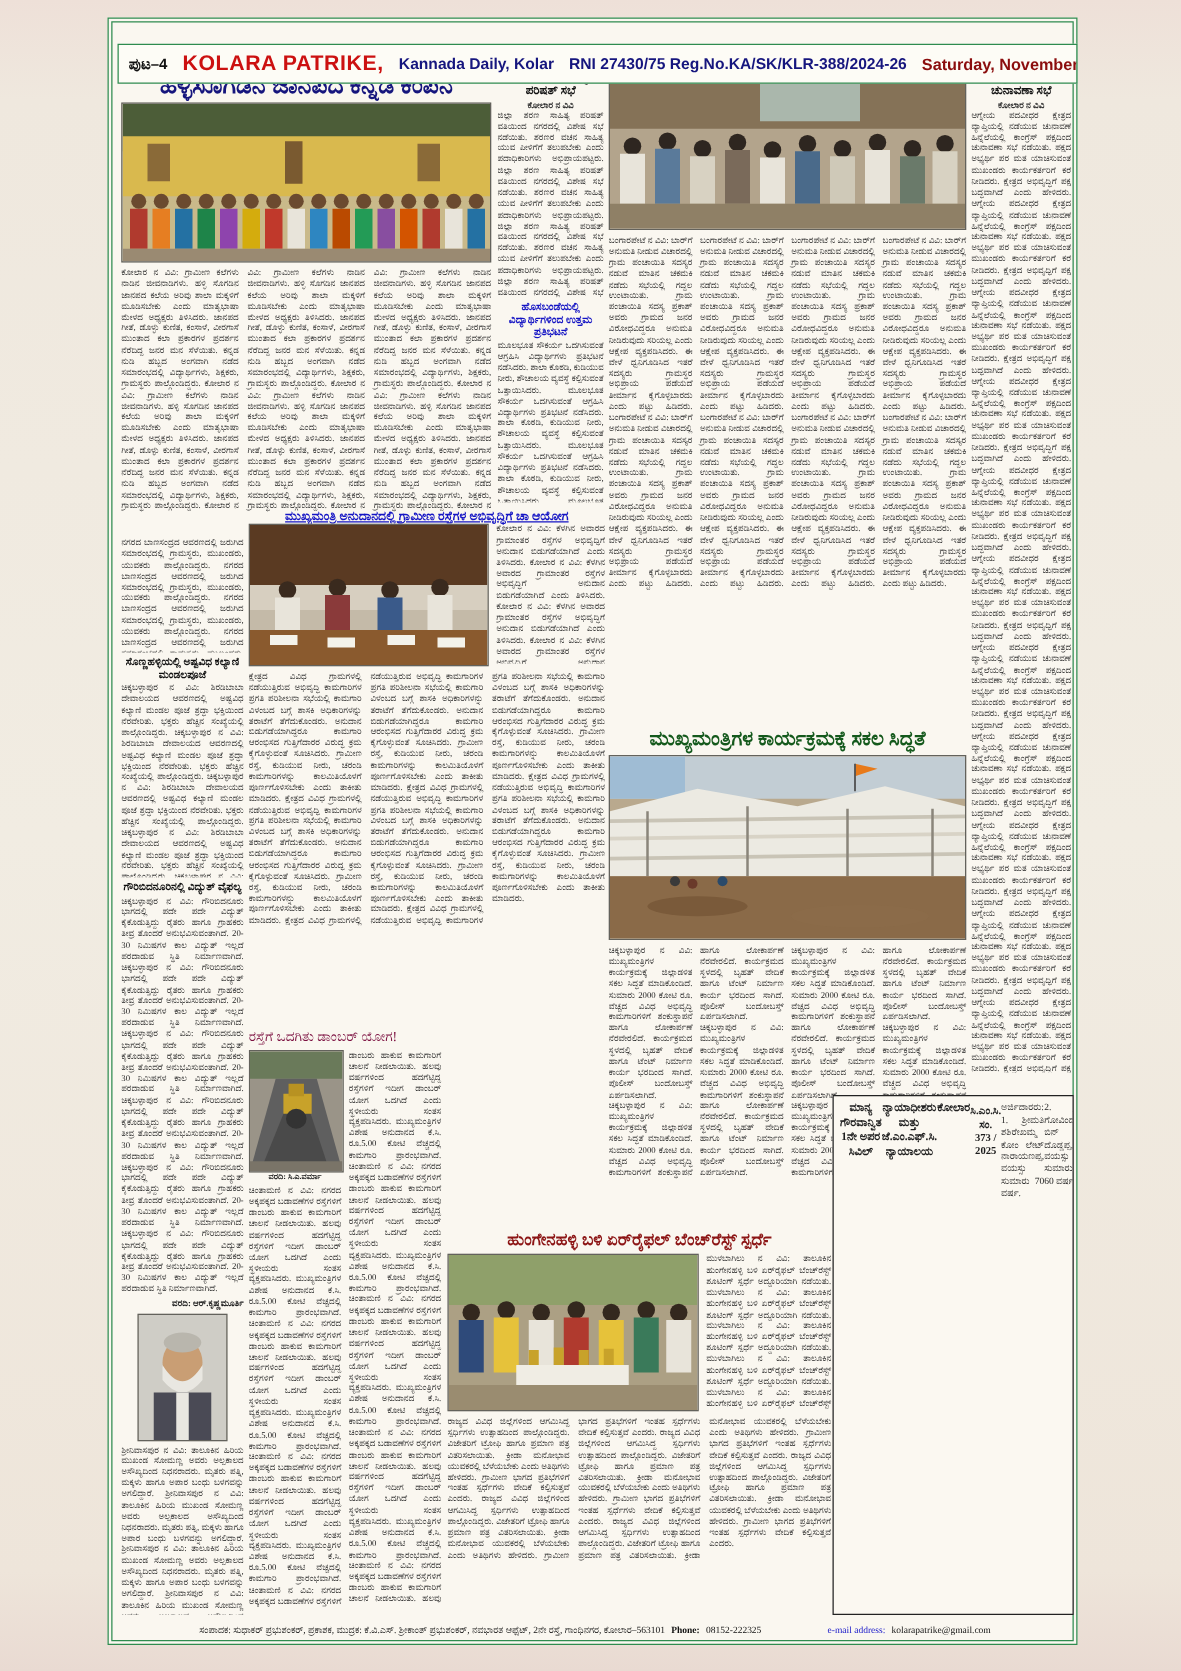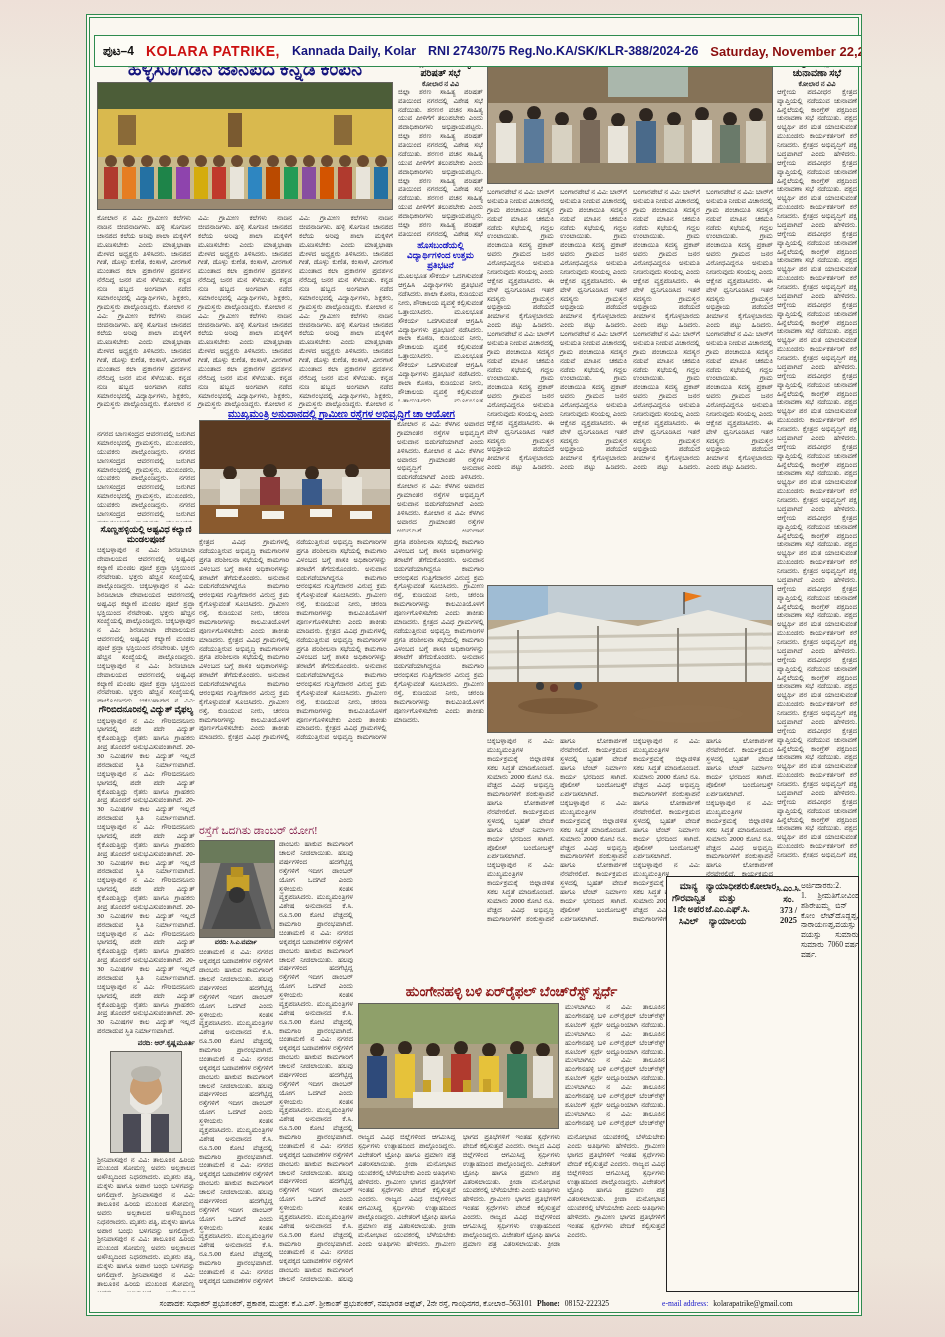--- a/index.html
+++ b/index.html
@@ -9,21 +9,21 @@
         font-family:"Liberation Serif", serif;color:#1d1d1d;}
   .sheet{position:absolute;left:86px;top:14px;width:774px;height:1300px;background:#faf7f0;
          border:1px solid #2e8b4f;}
   .sheet::before{content:'';position:absolute;inset:2px;border:1px solid #2e8b4f;pointer-events:none;}
 
   
   .masthead{position:absolute;left:94px;top:35px;width:750px;height:30px;border:1.5px solid #2e8b4f;
             background:#fdfcf6;display:flex;align-items:center;gap:12px;padding:0 8px;
             font-family:"Liberation Sans", sans-serif;white-space:nowrap;overflow:hidden;z-index:5;}
   .mh-page{font-size:12px;font-weight:bold;color:#111;}
-  .mh-title{font-size:14px;font-weight:bold;color:#cc1111;letter-spacing:.5px;}
+  .mh-title{font-size:17px;font-weight:bold;color:#cc1111;letter-spacing:.5px;}
   .mh-sub{font-size:12.5px;color:#16167e;font-weight:bold;}
   .mh-reg{font-size:12.5px;color:#16167e;font-weight:bold;}
   .mh-date{font-size:13px;color:#8b0d0d;font-weight:bold;margin-left:auto;}
 
   .abs{position:absolute;}
   .body{font-size:7px;line-height:1.27;text-align:justify;color:#232323;overflow:hidden;}
   .cols2{columns:2;column-gap:6px;}
   .cols3{columns:3;column-gap:7px;}
   .cols4{columns:4;column-gap:6px;}
   .photo{border:1px solid #63625c;background:#d8d4c8;overflow:hidden;}
@@ -191,20 +191,21 @@
           <rect x="110" y="88" width="22" height="8" fill="#f4f2ea"></rect>
           <rect x="150" y="90" width="22" height="8" fill="#f4f2ea"></rect>
         </svg>
       </div>
       <div class="body" style="width:87px;height:112px;">ಕೋಲಾರ ನ ವಿವಿ: ಕೆಳಗಿನ ಅವಾರದ ಗ್ರಾಮಾಂತರ ರಸ್ತೆಗಳ ಅಭಿವೃದ್ಧಿಗೆ ಅನುದಾನ ಬಿಡುಗಡೆಯಾಗಿದೆ ಎಂದು ತಿಳಿಸಿದರು. ಕೋಲಾರ ನ ವಿವಿ: ಕೆಳಗಿನ ಅವಾರದ ಗ್ರಾಮಾಂತರ ರಸ್ತೆಗಳ ಅಭಿವೃದ್ಧಿಗೆ ಅನುದಾನ ಬಿಡುಗಡೆಯಾಗಿದೆ ಎಂದು ತಿಳಿಸಿದರು. ಕೋಲಾರ ನ ವಿವಿ: ಕೆಳಗಿನ ಅವಾರದ ಗ್ರಾಮಾಂತರ ರಸ್ತೆಗಳ ಅಭಿವೃದ್ಧಿಗೆ ಅನುದಾನ ಬಿಡುಗಡೆಯಾಗಿದೆ ಎಂದು ತಿಳಿಸಿದರು. ಕೋಲಾರ ನ ವಿವಿ: ಕೆಳಗಿನ ಅವಾರದ ಗ್ರಾಮಾಂತರ ರಸ್ತೆಗಳ ಅಭಿವೃದ್ಧಿಗೆ ಅನುದಾನ ಬಿಡುಗಡೆಯಾಗಿದೆ ಎಂದು ತಿಳಿಸಿದರು. </div>
     </div>
     <div class="body cols3" style="height:256px;margin-top:4px;">ಕ್ಷೇತ್ರದ ವಿವಿಧ ಗ್ರಾಮಗಳಲ್ಲಿ ನಡೆಯುತ್ತಿರುವ ಅಭಿವೃದ್ಧಿ ಕಾಮಗಾರಿಗಳ ಪ್ರಗತಿ ಪರಿಶೀಲನಾ ಸಭೆಯಲ್ಲಿ ಕಾಮಗಾರಿ ವಿಳಂಬದ ಬಗ್ಗೆ ಶಾಸಕಿ ಅಧಿಕಾರಿಗಳನ್ನು ತರಾಟೆಗೆ ತೆಗೆದುಕೊಂಡರು. ಅನುದಾನ ಬಿಡುಗಡೆಯಾಗಿದ್ದರೂ ಕಾಮಗಾರಿ ಆರಂಭಿಸದ ಗುತ್ತಿಗೆದಾರರ ವಿರುದ್ಧ ಕ್ರಮ ಕೈಗೊಳ್ಳುವಂತೆ ಸೂಚಿಸಿದರು. ಗ್ರಾಮೀಣ ರಸ್ತೆ, ಕುಡಿಯುವ ನೀರು, ಚರಂಡಿ ಕಾಮಗಾರಿಗಳನ್ನು ಕಾಲಮಿತಿಯೊಳಗೆ ಪೂರ್ಣಗೊಳಿಸಬೇಕು ಎಂದು ತಾಕೀತು ಮಾಡಿದರು. ಕ್ಷೇತ್ರದ ವಿವಿಧ ಗ್ರಾಮಗಳಲ್ಲಿ ನಡೆಯುತ್ತಿರುವ ಅಭಿವೃದ್ಧಿ ಕಾಮಗಾರಿಗಳ ಪ್ರಗತಿ ಪರಿಶೀಲನಾ ಸಭೆಯಲ್ಲಿ ಕಾಮಗಾರಿ ವಿಳಂಬದ ಬಗ್ಗೆ ಶಾಸಕಿ ಅಧಿಕಾರಿಗಳನ್ನು ತರಾಟೆಗೆ ತೆಗೆದುಕೊಂಡರು. ಅನುದಾನ ಬಿಡುಗಡೆಯಾಗಿದ್ದರೂ ಕಾಮಗಾರಿ ಆರಂಭಿಸದ ಗುತ್ತಿಗೆದಾರರ ವಿರುದ್ಧ ಕ್ರಮ ಕೈಗೊಳ್ಳುವಂತೆ ಸೂಚಿಸಿದರು. ಗ್ರಾಮೀಣ ರಸ್ತೆ, ಕುಡಿಯುವ ನೀರು, ಚರಂಡಿ ಕಾಮಗಾರಿಗಳನ್ನು ಕಾಲಮಿತಿಯೊಳಗೆ ಪೂರ್ಣಗೊಳಿಸಬೇಕು ಎಂದು ತಾಕೀತು ಮಾಡಿದರು. ಕ್ಷೇತ್ರದ ವಿವಿಧ ಗ್ರಾಮಗಳಲ್ಲಿ ನಡೆಯುತ್ತಿರುವ ಅಭಿವೃದ್ಧಿ ಕಾಮಗಾರಿಗಳ ಪ್ರಗತಿ ಪರಿಶೀಲನಾ ಸಭೆಯಲ್ಲಿ ಕಾಮಗಾರಿ ವಿಳಂಬದ ಬಗ್ಗೆ ಶಾಸಕಿ ಅಧಿಕಾರಿಗಳನ್ನು ತರಾಟೆಗೆ ತೆಗೆದುಕೊಂಡರು. ಅನುದಾನ ಬಿಡುಗಡೆಯಾಗಿದ್ದರೂ ಕಾಮಗಾರಿ ಆರಂಭಿಸದ ಗುತ್ತಿಗೆದಾರರ ವಿರುದ್ಧ ಕ್ರಮ ಕೈಗೊಳ್ಳುವಂತೆ ಸೂಚಿಸಿದರು. ಗ್ರಾಮೀಣ ರಸ್ತೆ, ಕುಡಿಯುವ ನೀರು, ಚರಂಡಿ ಕಾಮಗಾರಿಗಳನ್ನು ಕಾಲಮಿತಿಯೊಳಗೆ ಪೂರ್ಣಗೊಳಿಸಬೇಕು ಎಂದು ತಾಕೀತು ಮಾಡಿದರು. ಕ್ಷೇತ್ರದ ವಿವಿಧ ಗ್ರಾಮಗಳಲ್ಲಿ ನಡೆಯುತ್ತಿರುವ ಅಭಿವೃದ್ಧಿ ಕಾಮಗಾರಿಗಳ ಪ್ರಗತಿ ಪರಿಶೀಲನಾ ಸಭೆಯಲ್ಲಿ ಕಾಮಗಾರಿ ವಿಳಂಬದ ಬಗ್ಗೆ ಶಾಸಕಿ ಅಧಿಕಾರಿಗಳನ್ನು ತರಾಟೆಗೆ ತೆಗೆದುಕೊಂಡರು. ಅನುದಾನ ಬಿಡುಗಡೆಯಾಗಿದ್ದರೂ ಕಾಮಗಾರಿ ಆರಂಭಿಸದ ಗುತ್ತಿಗೆದಾರರ ವಿರುದ್ಧ ಕ್ರಮ ಕೈಗೊಳ್ಳುವಂತೆ ಸೂಚಿಸಿದರು. ಗ್ರಾಮೀಣ ರಸ್ತೆ, ಕುಡಿಯುವ ನೀರು, ಚರಂಡಿ ಕಾಮಗಾರಿಗಳನ್ನು ಕಾಲಮಿತಿಯೊಳಗೆ ಪೂರ್ಣಗೊಳಿಸಬೇಕು ಎಂದು ತಾಕೀತು ಮಾಡಿದರು. ಕ್ಷೇತ್ರದ ವಿವಿಧ ಗ್ರಾಮಗಳಲ್ಲಿ ನಡೆಯುತ್ತಿರುವ ಅಭಿವೃದ್ಧಿ ಕಾಮಗಾರಿಗಳ ಪ್ರಗತಿ ಪರಿಶೀಲನಾ ಸಭೆಯಲ್ಲಿ ಕಾಮಗಾರಿ ವಿಳಂಬದ ಬಗ್ಗೆ ಶಾಸಕಿ ಅಧಿಕಾರಿಗಳನ್ನು ತರಾಟೆಗೆ ತೆಗೆದುಕೊಂಡರು. ಅನುದಾನ ಬಿಡುಗಡೆಯಾಗಿದ್ದರೂ ಕಾಮಗಾರಿ ಆರಂಭಿಸದ ಗುತ್ತಿಗೆದಾರರ ವಿರುದ್ಧ ಕ್ರಮ ಕೈಗೊಳ್ಳುವಂತೆ ಸೂಚಿಸಿದರು. ಗ್ರಾಮೀಣ ರಸ್ತೆ, ಕುಡಿಯುವ ನೀರು, ಚರಂಡಿ ಕಾಮಗಾರಿಗಳನ್ನು ಕಾಲಮಿತಿಯೊಳಗೆ ಪೂರ್ಣಗೊಳಿಸಬೇಕು ಎಂದು ತಾಕೀತು ಮಾಡಿದರು. ಕ್ಷೇತ್ರದ ವಿವಿಧ ಗ್ರಾಮಗಳಲ್ಲಿ ನಡೆಯುತ್ತಿರುವ ಅಭಿವೃದ್ಧಿ ಕಾಮಗಾರಿಗಳ ಪ್ರಗತಿ ಪರಿಶೀಲನಾ ಸಭೆಯಲ್ಲಿ ಕಾಮಗಾರಿ ವಿಳಂಬದ ಬಗ್ಗೆ ಶಾಸಕಿ ಅಧಿಕಾರಿಗಳನ್ನು ತರಾಟೆಗೆ ತೆಗೆದುಕೊಂಡರು. ಅನುದಾನ ಬಿಡುಗಡೆಯಾಗಿದ್ದರೂ ಕಾಮಗಾರಿ ಆರಂಭಿಸದ ಗುತ್ತಿಗೆದಾರರ ವಿರುದ್ಧ ಕ್ರಮ ಕೈಗೊಳ್ಳುವಂತೆ ಸೂಚಿಸಿದರು. ಗ್ರಾಮೀಣ ರಸ್ತೆ, ಕುಡಿಯುವ ನೀರು, ಚರಂಡಿ ಕಾಮಗಾರಿಗಳನ್ನು ಕಾಲಮಿತಿಯೊಳಗೆ ಪೂರ್ಣಗೊಳಿಸಬೇಕು ಎಂದು ತಾಕೀತು ಮಾಡಿದರು. </div>
   </div>
 
   <div class="abs" style="left:487px;top:582px;width:286px;">
+    <h2 class="hl-green" style="font-size:16px;line-height:1.2;">ಮುಖ್ಯಮಂತ್ರಿಗಳ ಕಾರ್ಯಕ್ರಮಕ್ಕೆ ಸಕಲ ಸಿದ್ಧತೆ</h2>
     <div class="photo" style="width:284px;height:146px;margin-top:3px;">
       <svg viewBox="0 0 284 146" preserveAspectRatio="none">
         <rect width="284" height="146" fill="#b9a98e"></rect>
         <rect width="284" height="34" fill="#c2cdd4"></rect>
         <rect x="0" y="0" width="60" height="34" fill="#9fbcd4"></rect>
         <polygon points="0,44 70,26 150,40 220,24 284,40 284,96 0,96" fill="#eceae2"></polygon>
         <path d="M0 52 L284 48" stroke="#c9c4b6" stroke-width="3" fill="none"></path>
         <path d="M0 66 L284 62" stroke="#d8d3c6" stroke-width="3" fill="none"></path>
         <path d="M0 82 L284 78" stroke="#c9c4b6" stroke-width="3" fill="none"></path>
         <line x1="30" y1="44" x2="30" y2="96" stroke="#8a857a" stroke-width="2"></line>

